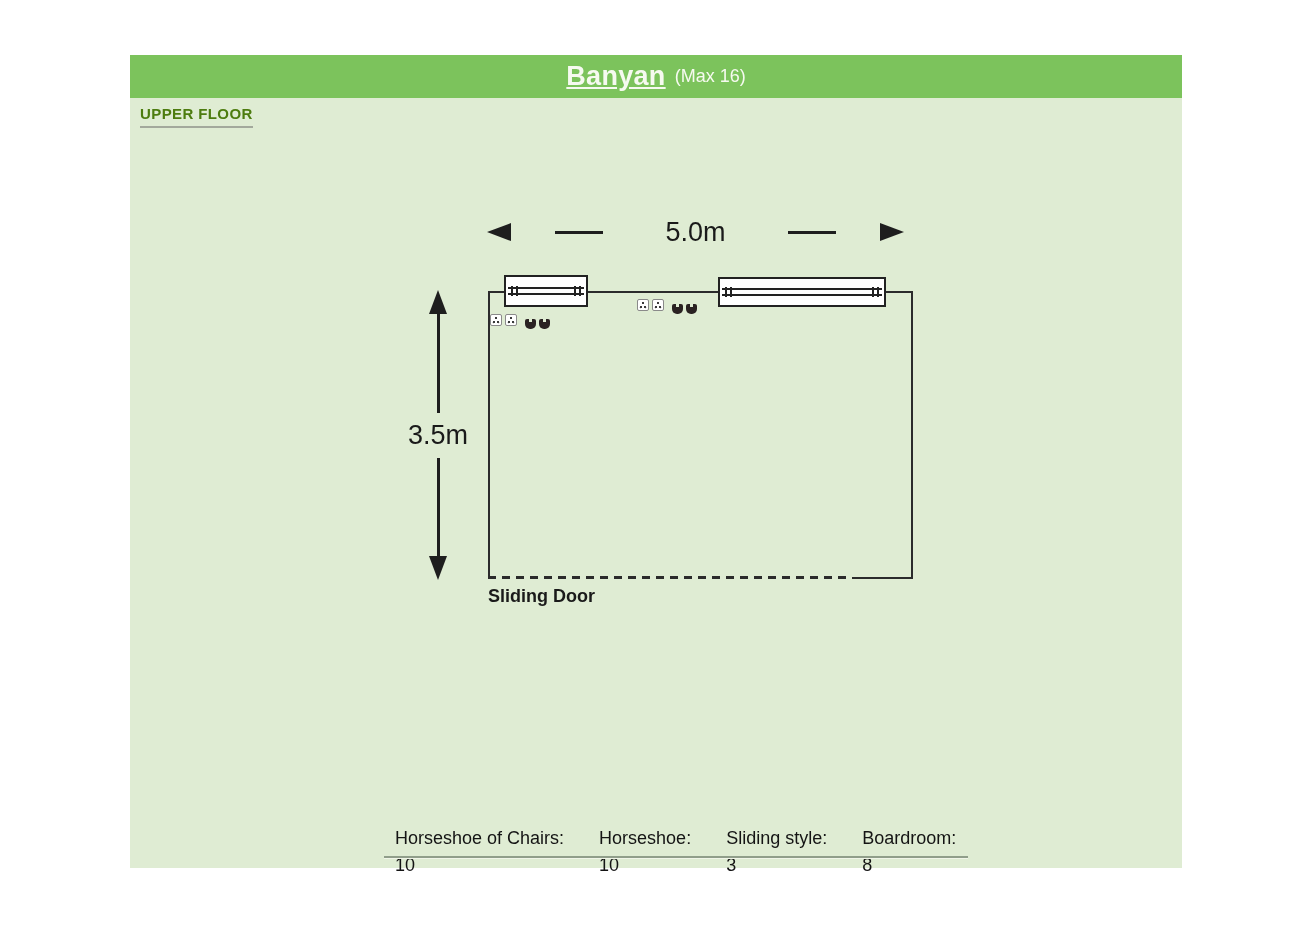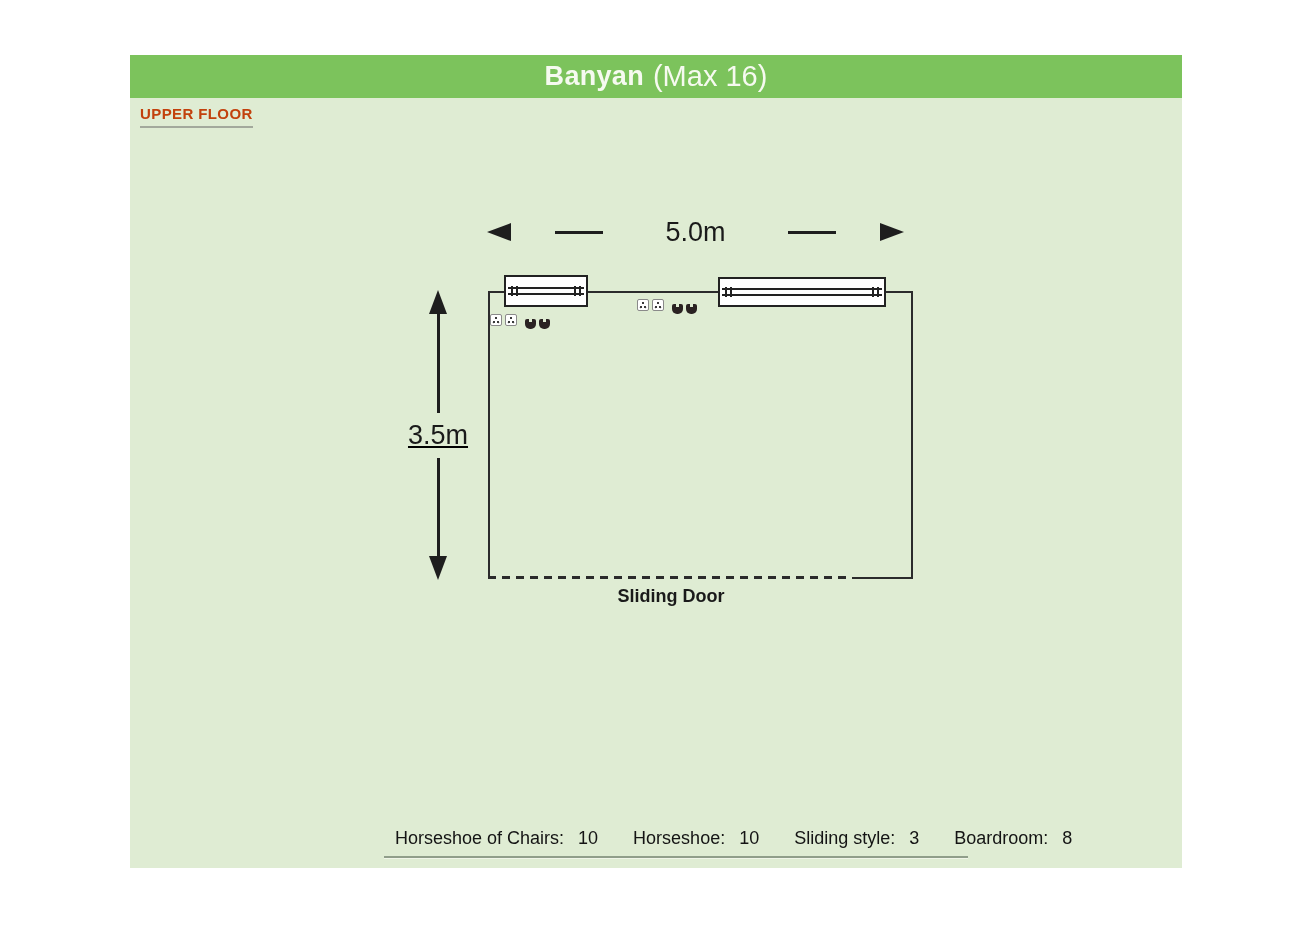--- a/index.html
+++ b/index.html
@@ -16,26 +16,26 @@
     background: #dfecd3;
   }
   
   .header-bar {
     position: absolute; left: 0; top: 0;
     width: 100%; height: 43px;
     background: #7cc35c;
     display: flex; align-items: center; justify-content: center;
     color: #f6faf0;
   }
-  .header-title { font-size: 27px; font-weight: 700; letter-spacing: 0.3px; }
-  .header-sub   { font-size: 29px; font-weight: 400; margin-left: 9px; }
+  .header-title { font-size: 27px; font-weight: 700; letter-spacing: 0.3px; text-decoration: underline; }
+  .header-sub   { font-size: 18px; font-weight: 400; margin-left: 9px; }
 
   .floor-label {
     position: absolute; left: 10px; top: 50px;
-    font-size: 15px; font-weight: 700; color: #c2410c;
+    font-size: 15px; font-weight: 700; color: #4d7c0f;
     letter-spacing: 0.4px;
     padding-bottom: 4px;
     border-bottom: 2px solid #a3a99c;
     display: inline-block;
   }
 
   
   .room {
     position: absolute; left: 358px; top: 236px;
     width: 425px; height: 288px;
@@ -47,21 +47,21 @@
     width: 364px; height: 3px;
     background: repeating-linear-gradient(90deg, #2b2b2b 0 8px, transparent 8px 14px);
   }
   .door-solid {
     position: absolute; left: 722px; top: 522px;
     width: 61px; height: 2px;
     background: #2b2b2b;
   }
   .door-label {
     position: absolute; left: 358px; top: 531px;
-    width: 366px; text-align: center;
+    width: 366px; text-align: left;
     font-size: 18px; font-weight: 700; color: #1a1a1a;
   }
 
   
   .window {
     position: absolute; background: #ffffff;
     border: 2px solid #222222;
   }
   .window-1 { left: 374px; top: 220px; width: 84px;  height: 32px; }
   .window-2 { left: 588px; top: 222px; width: 168px; height: 30px; }
@@ -85,21 +85,21 @@
   }
   .arr-left  { width:0; height:0; border-top:9px solid transparent; border-bottom:9px solid transparent; border-right:24px solid #1e1e1e; }
   .arr-right { width:0; height:0; border-top:9px solid transparent; border-bottom:9px solid transparent; border-left:24px solid #1e1e1e; }
   .dim-line-h { flex: 1; height: 3px; background: #1e1e1e; }
   .dim-label-h {
     padding: 0 18px; font-size: 27px; color: #1a1a1a; line-height: 1;
   }
   .dim-v {
     position: absolute; left: 295px; top: 235px;
     width: 26px; height: 290px;
-    display: flex; flex-direction: column; align-items: center; text-decoration: underline;
+    display: flex; flex-direction: column; align-items: center;
   }
   .arr-up   { width:0; height:0; border-left:9px solid transparent; border-right:9px solid transparent; border-bottom:24px solid #1e1e1e; }
   .arr-down { width:0; height:0; border-left:9px solid transparent; border-right:9px solid transparent; border-top:24px solid #1e1e1e; }
   .dim-line-v { flex: 1; width: 3px; background: #1e1e1e; }
   .dim-label-v {
     padding: 9px 0; font-size: 27px; color: #1a1a1a;
     white-space: nowrap; line-height: 1;
   }
 
   
@@ -132,21 +132,21 @@
     margin-left: -1.5px; background: #dfecd3;
   }
   .dp-gap { width: 2px; }
 
   
   .cap-row {
     position: absolute; left: 265px; top: 773px;
     display: flex; gap: 35px;
     font-size: 18px; color: #141414;
   }
-  .cap-item { display: inline-flex; gap: 14px; white-space: nowrap; }
+  .cap-item { display: inline-flex; gap: 6px; white-space: nowrap; flex-direction: column; }
   .cap-underline {
     position: absolute; left: 254px; top: 801px;
     width: 584px; height: 2px;
     background: #909e8a;
     box-shadow: 0 1px 0 #f0f5e8;
   }
 </style>
 </head>
 <body>
 

